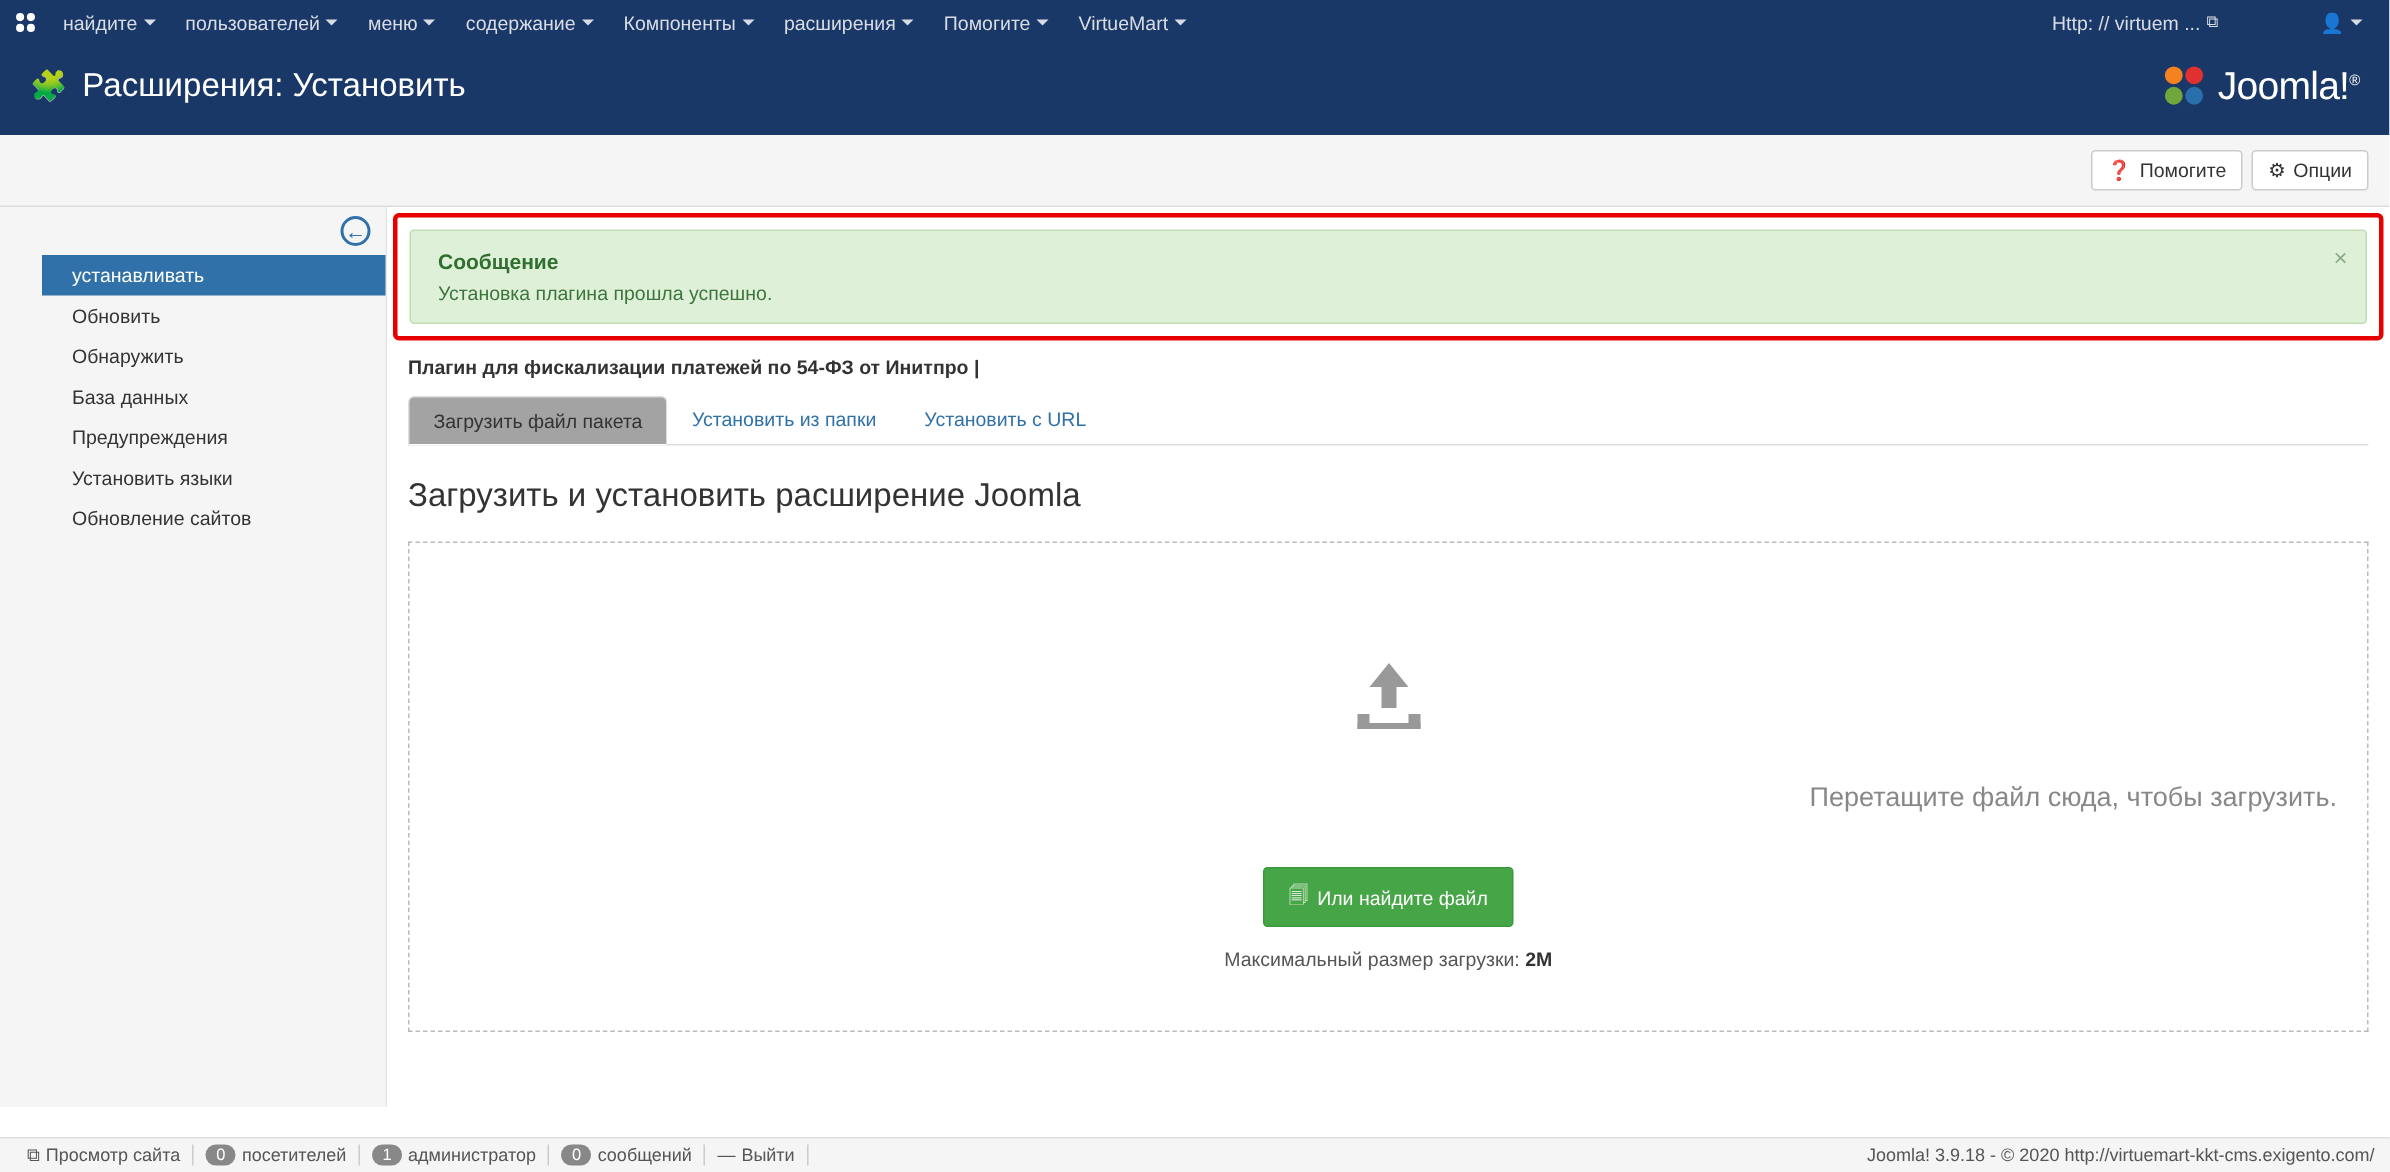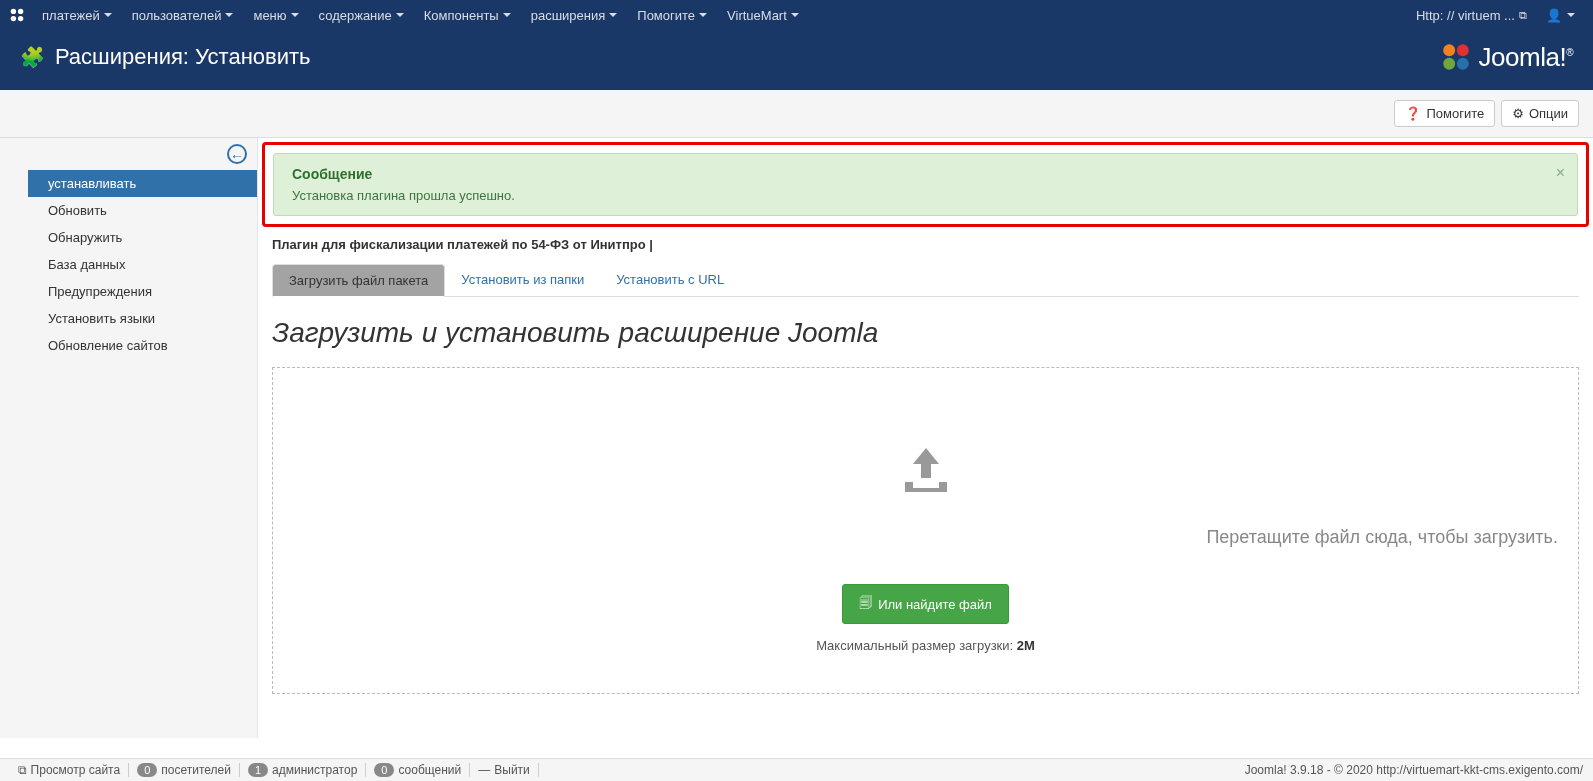--- a/index.html
+++ b/index.html
@@ -1,21 +1,21 @@
 <!DOCTYPE html>
 <html><head>
 <meta charset="utf-8">
 <style>
 * { box-sizing: border-box; margin: 0; padding: 0; }
 body { font-family: Arial, Helvetica, sans-serif; font-size: 13px; color: #333; background: #fff; }
 
 
 .topbar { background: #1a3867; color: #fff; height: 30px; display: flex; align-items: center; padding: 0 8px; }
 .topbar-left { display: flex; align-items: center; height: 100%; }
-.topbar-right { margin-left: auto; display: flex; align-items: center; height: 100%; }
+.topbar-right { margin-left: auto; display: flex; align-items: center; height: 100%; gap: 48px; }
 .joomla-icon { width: 18px; height: 18px; margin-right: 6px; display: inline-flex; align-items: center; justify-content: center; }
 .topbar-item { padding: 0 10px; height: 100%; display: flex; align-items: center; cursor: pointer; font-size: 13px; color: #d8dde5; }
 .caret { display: inline-block; width: 0; height: 0; margin-left: 4px; border-left: 4px solid transparent; border-right: 4px solid transparent; border-top: 4px solid #d8dde5; vertical-align: middle; }
 .ext-icon { margin-left: 4px; font-size: 11px; }
 
 
 .header { background: #1a3867; color: #fff; padding: 10px 20px 16px 20px; display: flex; align-items: center; }
 .header-title { font-size: 22px; font-weight: normal; display: flex; align-items: center; gap: 10px; }
 .header-icon { font-size: 20px; }
 .joomla-logo { margin-left: auto; display: flex; align-items: center; }
@@ -41,21 +41,21 @@
 .alert-text { color: #3c763d; font-size: 13px; }
 .alert-close { position: absolute; right: 12px; top: 10px; color: #8aab8a; cursor: pointer; font-size: 16px; }
 
 .plugin-note { font-weight: bold; font-size: 13px; margin: 4px 10px 12px 10px; }
 
 
 .tabs { border-bottom: 1px solid #ddd; margin: 0 10px; display: flex; }
 .tab { padding: 8px 16px; cursor: pointer; color: #3071a9; font-size: 13px; }
 .tab.active { border: 1px solid #ddd; border-bottom: 1px solid #fff; margin-bottom: -1px; border-radius: 4px 4px 0 0; color: #333; background: #a3a3a3; }
 
-.section-title { font-size: 28px; font-weight: normal; margin: 20px 10px 18px 10px; color: #333; font-style: italic; }
+.section-title { font-size: 22px; font-weight: normal; margin: 20px 10px 18px 10px; color: #333; }
 
 
 .dropzone { border: 1px dashed #bbb; margin: 0 10px; padding: 80px 20px 40px 20px; text-align: center; }
 .upload-icon { font-size: 46px; color: #999; margin-bottom: 24px; display: block; }
 .drop-text { font-size: 18px; color: #888; margin-bottom: 36px; text-align: right; }
 .btn-success { background: #46a546; border: 1px solid #3a9a3a; color: #fff; border-radius: 3px; padding: 8px 16px; display: inline-flex; align-items: center; gap: 6px; cursor: pointer; font-size: 13px; }
 .maxsize { font-size: 13px; color: #555; margin-top: 14px; }
 .maxsize b { color: #333; }
 
 
@@ -79,21 +79,21 @@
       <svg class="jlogo-sm" viewBox="0 0 40 40">
           <g fill="#fff">
             <circle cx="12" cy="12" r="6"></circle>
             <circle cx="28" cy="12" r="6"></circle>
             <circle cx="12" cy="28" r="6"></circle>
             <circle cx="28" cy="28" r="6"></circle>
           </g>
         </svg>
     </span>
     <div class="topbar-item">
-        <span>платежей</span>
+        <span>найдите</span>
         <span class="caret"></span>
       </div>
     <div class="topbar-item">
         <span>пользователей</span>
         <span class="caret"></span>
       </div>
     <div class="topbar-item">
         <span>меню</span>
         <span class="caret"></span>
       </div>

